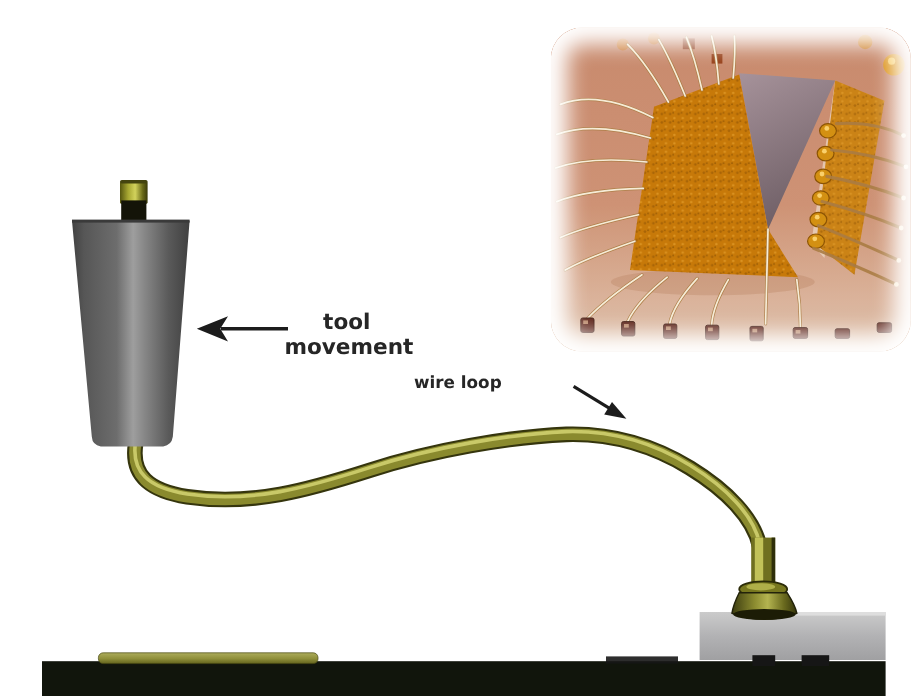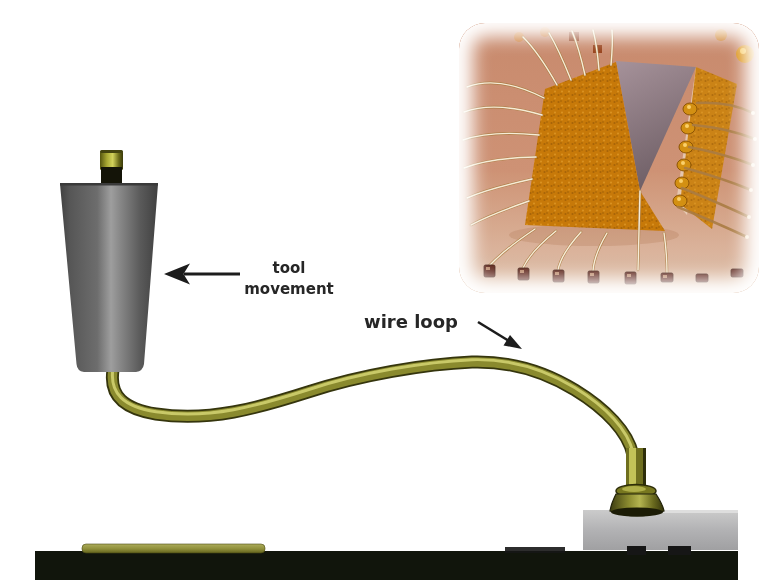--- a/index.html
+++ b/index.html
@@ -6,22 +6,22 @@
   .stage{
     position:relative;width:770px;height:580px;background:#ffffff;
     overflow:hidden;font-family:"DejaVu Sans",sans-serif;
   }
   .stage svg{position:absolute;left:0;top:0;}
   .label{
     position:absolute;color:#262626;font-weight:600;
     font-family:"DejaVu Sans",sans-serif;
   }
   .label-tool{left:237px;top:258px;width:104px;text-align:center;
-    font-size:15px;line-height:21px;}
-  .label-wire{left:364px;top:311px;font-size:18px;white-space:nowrap;}
+    font-size:18px;line-height:21px;}
+  .label-wire{left:345px;top:311px;font-size:14px;white-space:nowrap;}
   .inset{
     position:absolute;left:459px;top:23px;width:300px;height:270px;
     border-radius:26px;overflow:hidden;
   }
   .inset > svg{filter:blur(0.4px) saturate(1.05);}
   .inset::after{
     content:"";position:absolute;inset:0;border-radius:26px;
     box-shadow:inset 0 0 18px 14px #ffffff;pointer-events:none;
   }
 </style>

